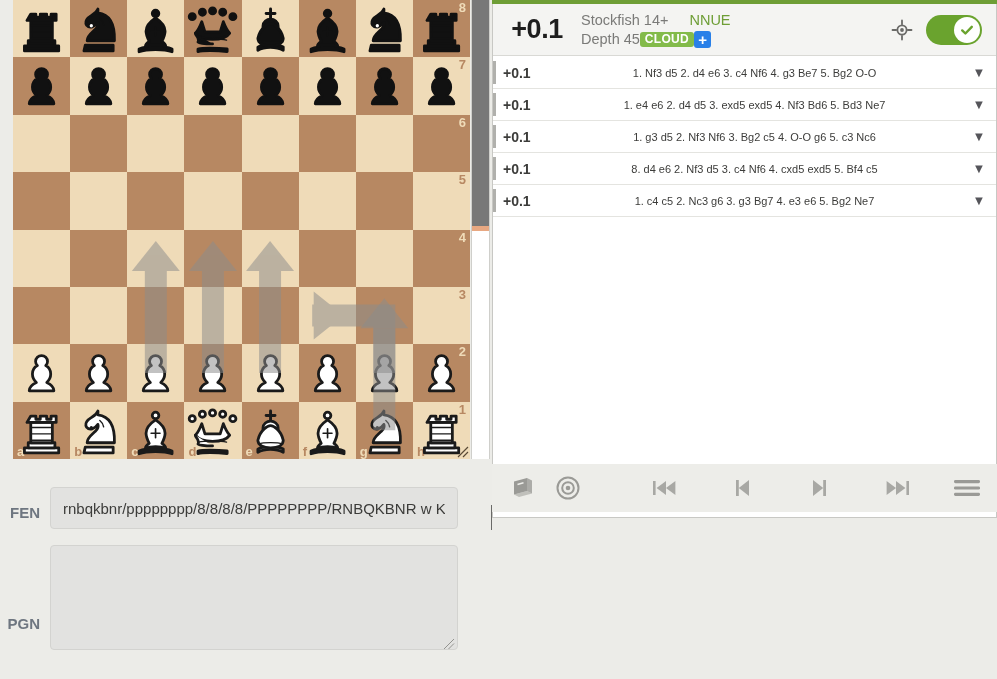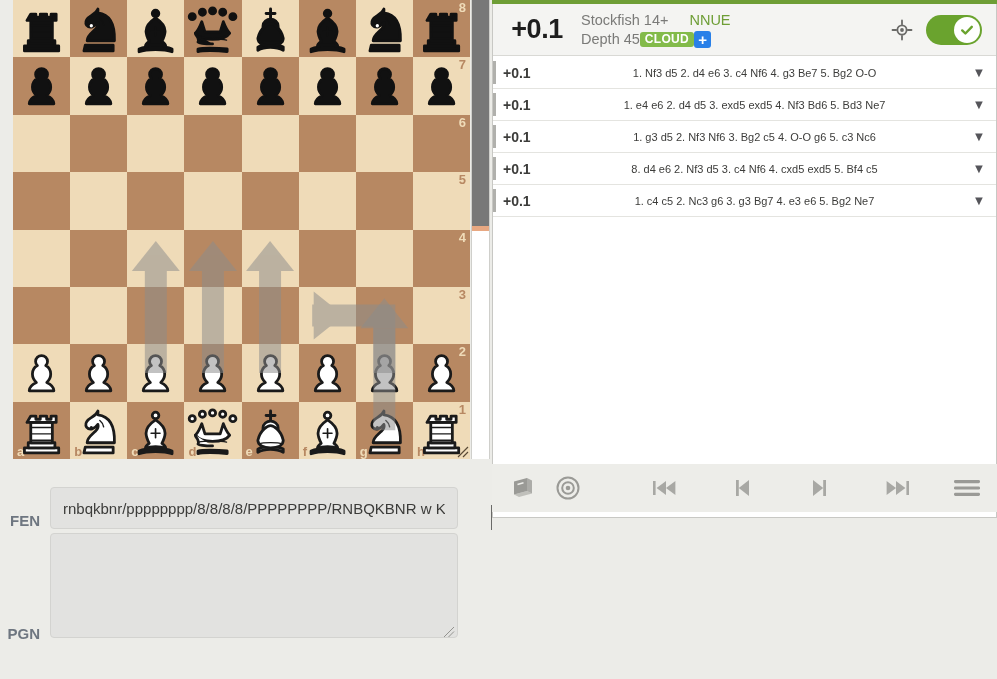--- a/index.html
+++ b/index.html
@@ -177,21 +177,21 @@
   #tb-first, #tb-prev, #tb-next, #tb-last { width: 78px; height: 44px; }
   #tb-menu { width: 60px; height: 44px; }
 
   #cursor-bar {
     position: absolute; left: 491px; top: 505px;
     width: 1px; height: 25px; background: #6A6A68;
   }
 
   
   #form-area { position: absolute; left: 0; top: 487px; width: 492px; }
-  .form-row { display: flex; align-items: flex-end; margin-bottom: 4px; }
+  .form-row { display: flex; align-items: center; margin-bottom: 16px; }
   .form-label {
     width: 50px; text-align: right; padding-right: 10px;
     font-size: 15px; font-weight: bold; color: #6E7680;
     flex-shrink: 0;
   }
   #fen-label { padding-top: 8px; }
   #pgn-label { padding-top: 48px; }
   #fen-input {
     width: 408px; height: 42px;
     background: #E2E2E0;

